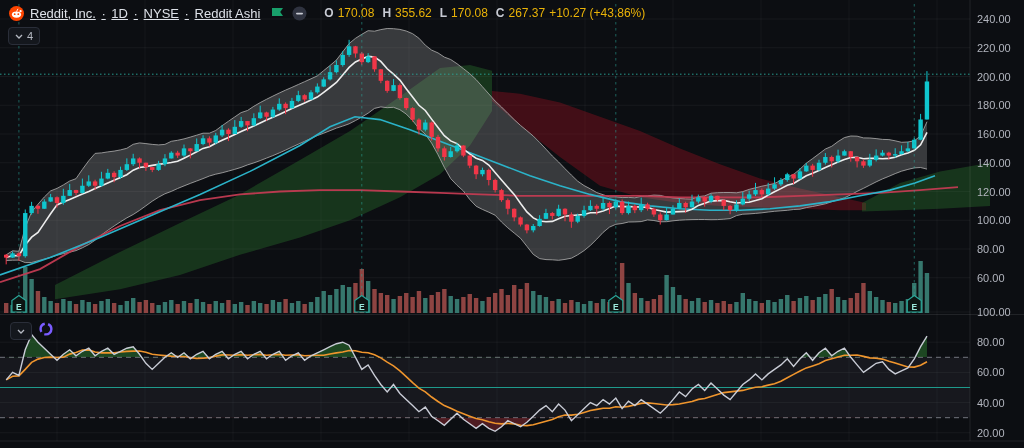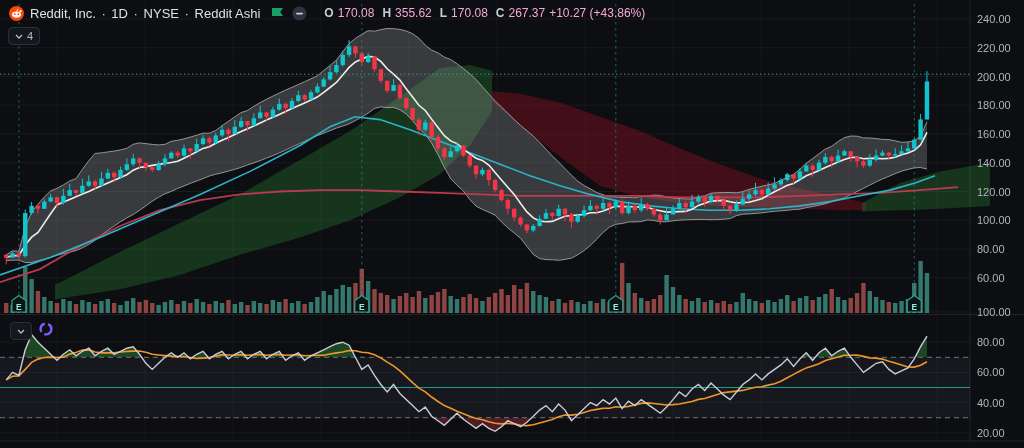--- a/index.html
+++ b/index.html
@@ -1,25 +1,25 @@
 <!DOCTYPE html>
 <html><head>
 <meta charset="utf-8">
 <style>
   html,body{margin:0;padding:0;background:#0c0e12;}
   .stage{position:relative;width:1024px;height:448px;background:#0c0e12;overflow:hidden;
          font-family:"Liberation Sans",sans-serif;}
   #chart{position:absolute;left:0;top:0;}
   .topbar{position:absolute;left:8px;top:4px;height:18px;display:flex;align-items:center;
           gap:5px;color:#dde1e8;font-size:13px;white-space:nowrap;z-index:5;}
-  .ttl span{margin:1px 1px;}
+  .ttl span{margin:1px 1px;text-decoration:underline;}
   .icnbtn{display:inline-flex;align-items:center;justify-content:center;width:16px;height:16px;cursor:pointer;}
   .ohlc{font-size:12px;margin-left:8px;color:#c8cbd4;display:flex;gap:4px;align-items:center;}
   .ohlc .k{color:#c8cbd4;margin-left:4px;font-weight:bold;}
-  .ohlc .v{color:#f9a8d4;}
+  .ohlc .v{color:#eab308;}
   .pill{position:absolute;display:flex;align-items:center;gap:4px;background:#14171d;
         border:1px solid #2a2e39;border-radius:4px;color:#b6bac3;font-size:11px;
         height:14px;padding:1px 6px;z-index:5;cursor:pointer;}
   .pill svg{display:block;}
   .sync{position:absolute;z-index:5;cursor:pointer;}
 </style>
 </head>
 <body>
 
 <div class="stage">

